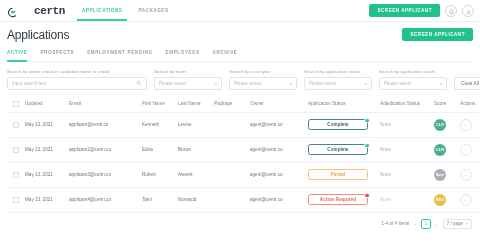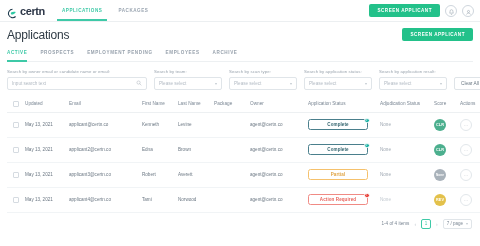--- a/index.html
+++ b/index.html
@@ -13,21 +13,21 @@
 
   
   .topbar {
     height: 22px;
     display: flex;
     align-items: center;
     padding: 0 6px 0 7px;
     border-bottom: 1px solid #eceff1;
     background: #fff;
   }
-  .brand { display: flex; align-items: center; gap: 2px; }
+  .brand { display: flex; align-items: center; gap: 16px; font-family: Liberation Mono, monospace; }
   .brand-mark { width: 11px; height: 11px; display: block; }
   .brand-text {
     font-size: 11px; font-weight: bold; color: #2d3748;
     letter-spacing: -0.4px;
   }
   .nav-tabs { display: flex; align-items: center; height: 100%; margin-left: 16px; gap: 14px; }
   .nav-tab {
     font-size: 4.6px; letter-spacing: 0.55px; font-weight: bold;
     color: #9aa5b1; text-transform: uppercase;
     height: 100%; display: flex; align-items: center;

